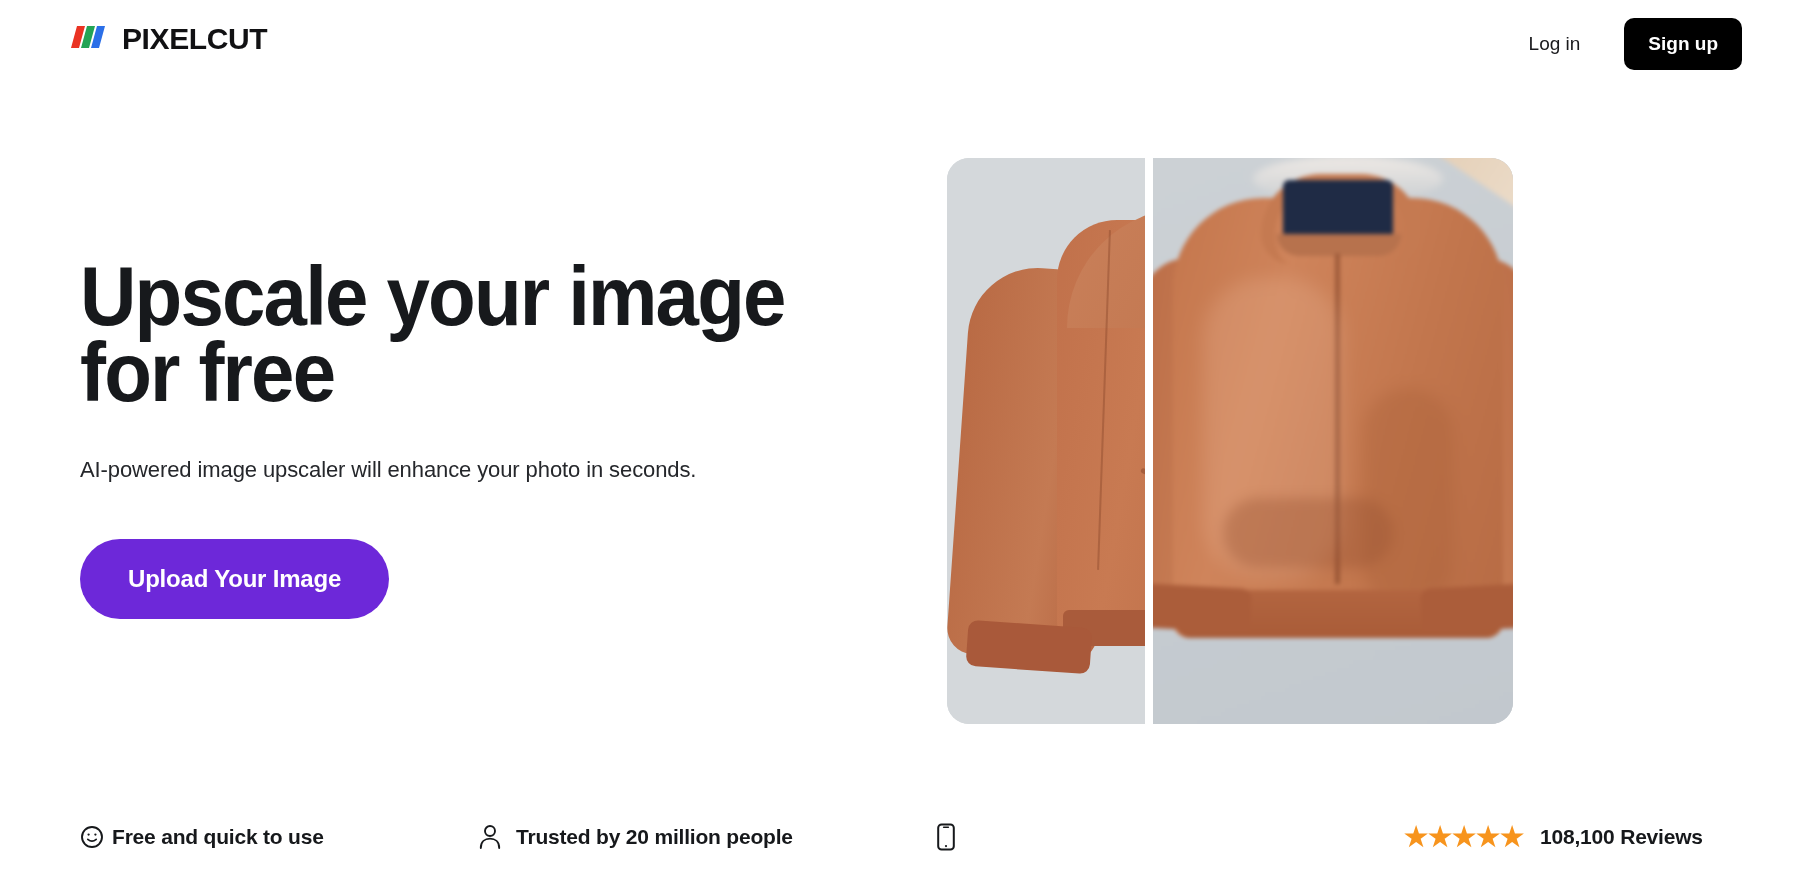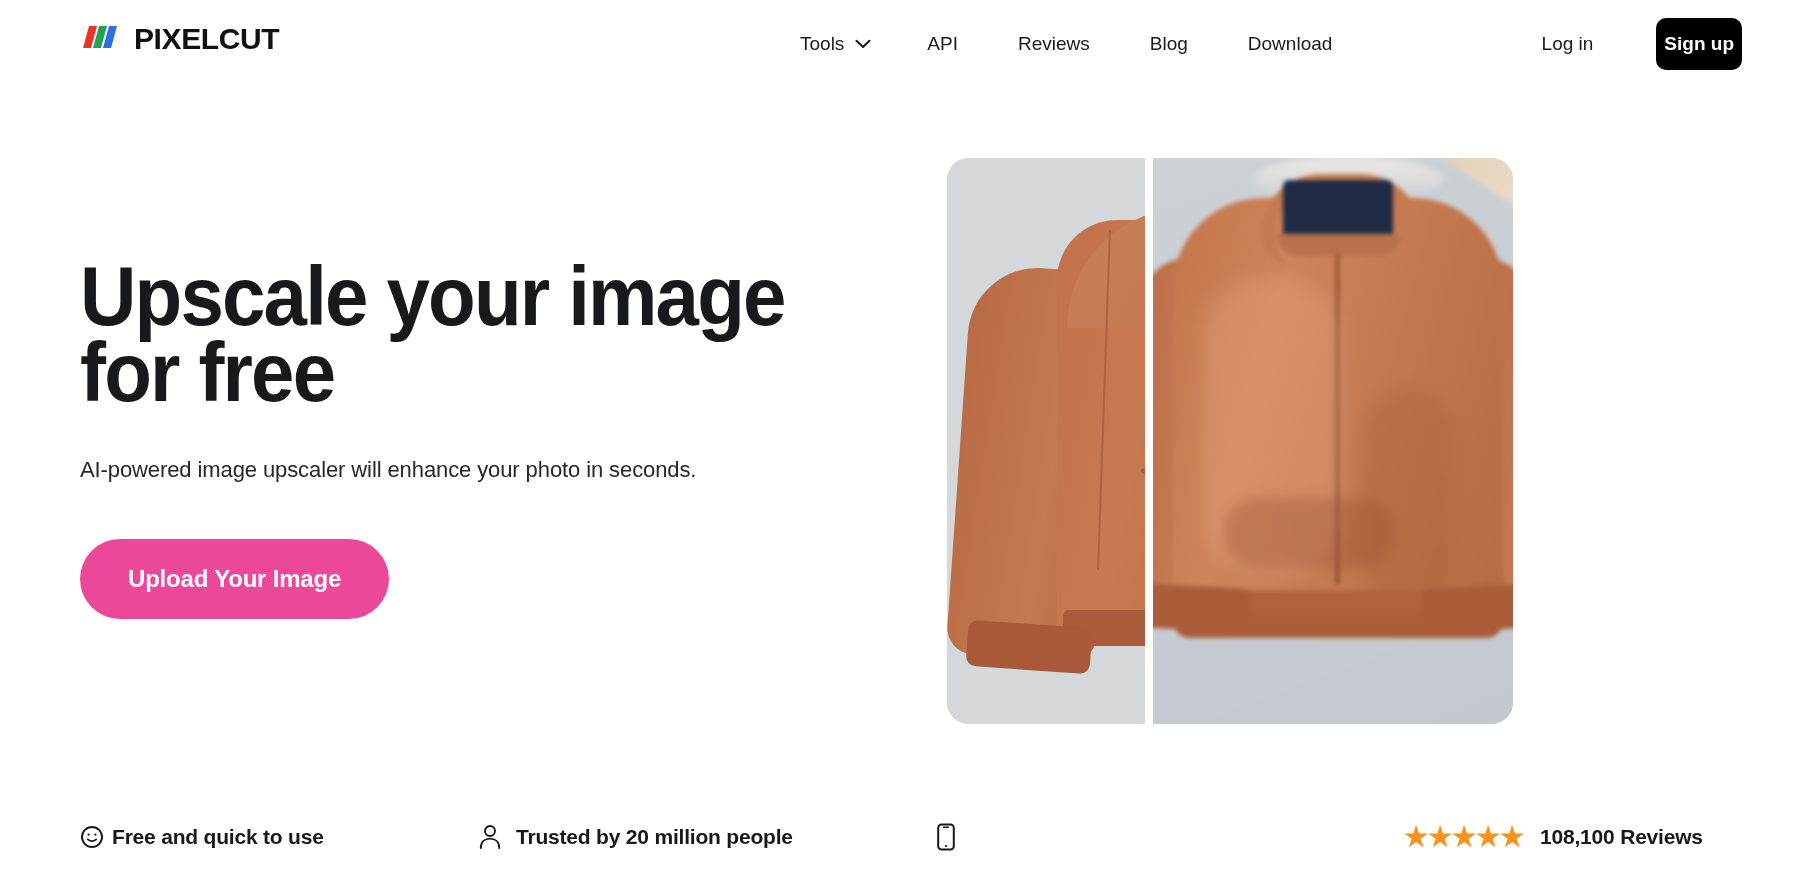--- a/index.html
+++ b/index.html
@@ -17,21 +17,21 @@
   .header {
     position: absolute;
     top: 0; left: 0;
     width: 1800px;
     height: 88px;
     display: flex;
     align-items: center;
   }
   .logo-wrap {
     position: absolute;
-    left: 80px;
+    left: 68px;
     top: 22px;
     display: flex;
     align-items: center;
     gap: 14px;
     cursor: pointer;
   }
   .logo-mark { display: block; }
   .logo-text {
     font-family: "Liberation Sans", sans-serif;
     font-weight: 700;
@@ -62,37 +62,37 @@
   .nav-gap-2 { margin-right: 60px; }
   .chev { display: inline-block; line-height: 0; }
 
   .auth {
     position: absolute;
     right: 58px;
     top: 0;
     height: 88px;
     display: flex;
     align-items: center;
-    gap: 63px;
+    gap: 44px;
   }
   .login-link {
     font-size: 19px;
     color: #1a1a1d;
     cursor: pointer;
     white-space: nowrap;
   }
   .signup-btn {
     background: #000000;
     color: #ffffff;
     border: none;
     border-radius: 10px;
     font-family: "Liberation Sans", sans-serif;
     font-weight: 700;
     font-size: 19px;
-    padding: 15px 8px;
+    padding: 15px 24px;
     cursor: pointer;
     white-space: nowrap;
   }
 
   
   .hero-left {
     position: absolute;
     left: 80px;
     top: 258px;
     width: 800px;
@@ -110,21 +110,21 @@
   }
   .hero-sub {
     margin-top: 47px;
     font-size: 22px;
     color: #25272b;
     letter-spacing: -0.1px;
   }
   .upload-btn {
     margin-top: 56px;
     display: inline-block;
-    background: #ec4899;
+    background: #6d28d9;
     color: #ffffff;
     border: none;
     border-radius: 999px;
     font-family: "Liberation Sans", sans-serif;
     font-weight: 700;
     font-size: 24px;
     letter-spacing: -0.2px;
     padding: 26px 48px;
     cursor: pointer;
   }
@@ -349,42 +349,20 @@
       <span class="logo-mark">
         <svg width="40" height="26" viewBox="0 0 40 26">
           <polygon points="9,2 17,2 11,24 3,24" fill="#ea3323"></polygon>
           <polygon points="19,2 27,2 21,24 13,24" fill="#23a455"></polygon>
           <polygon points="29,2 37,2 31,24 23,24" fill="#2b6fe8"></polygon>
         </svg>
       </span>
       <span class="logo-text">PIXELCUT</span>
     </div>
 
-    <nav class="nav">
-      <div class="nav-item nav-gap-1">
-        <span>Tools</span>
-        <span class="chev">
-          <svg width="16" height="10" viewBox="0 0 16 10">
-            <path d="M1.5 1.8 L8 8 L14.5 1.8" fill="none" stroke="#1a1a1d" stroke-width="2.1" stroke-linecap="round" stroke-linejoin="round"></path>
-          </svg>
-        </span>
-      </div>
-      <div class="nav-item nav-gap-2">
-        <span>API</span>
-      </div>
-      <div class="nav-item nav-gap-2">
-        <span>Reviews</span>
-      </div>
-      <div class="nav-item nav-gap-2">
-        <span>Blog</span>
-      </div>
-      <div class="nav-item">
-        <span>Download</span>
-      </div>
-    </nav>
 
     <div class="auth">
       <span class="login-link">Log in</span>
       <button class="signup-btn">Sign up</button>
     </div>
   </header>
 
   <section class="hero-left">
     <h1 class="hero-title">Upscale your image for free</h1>
     <p class="hero-sub">AI-powered image upscaler will enhance your photo in seconds.</p>

